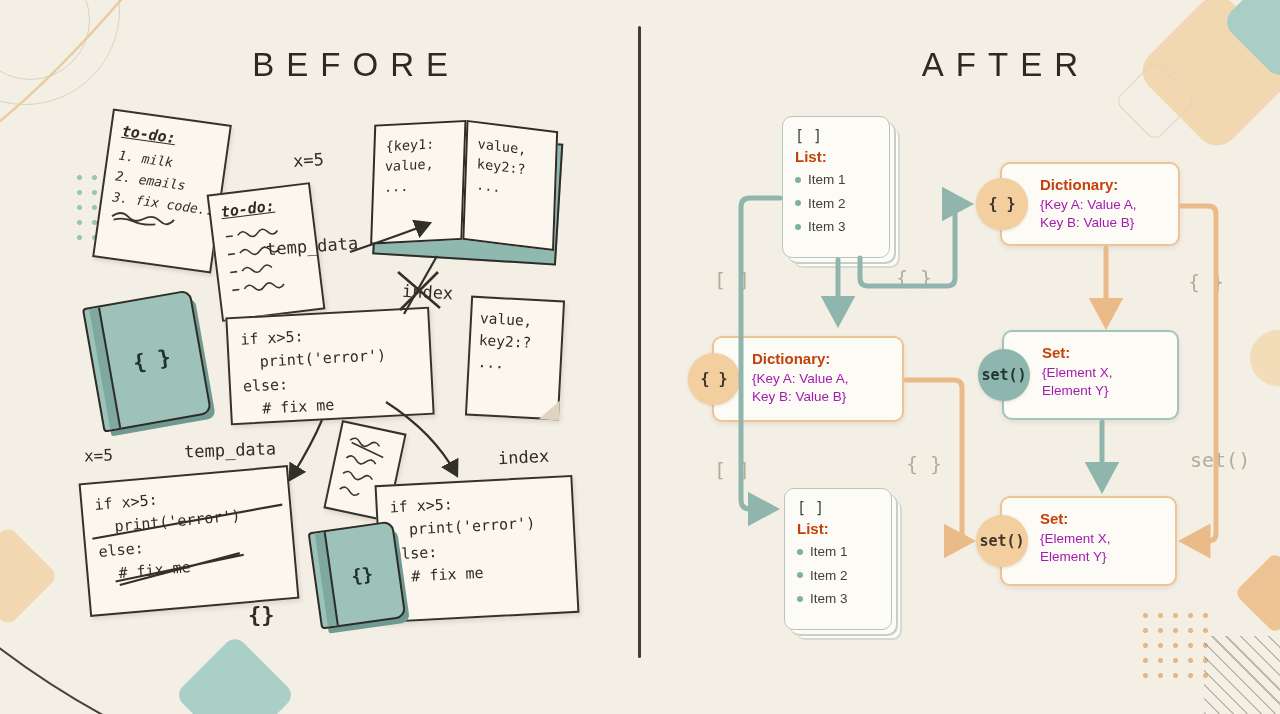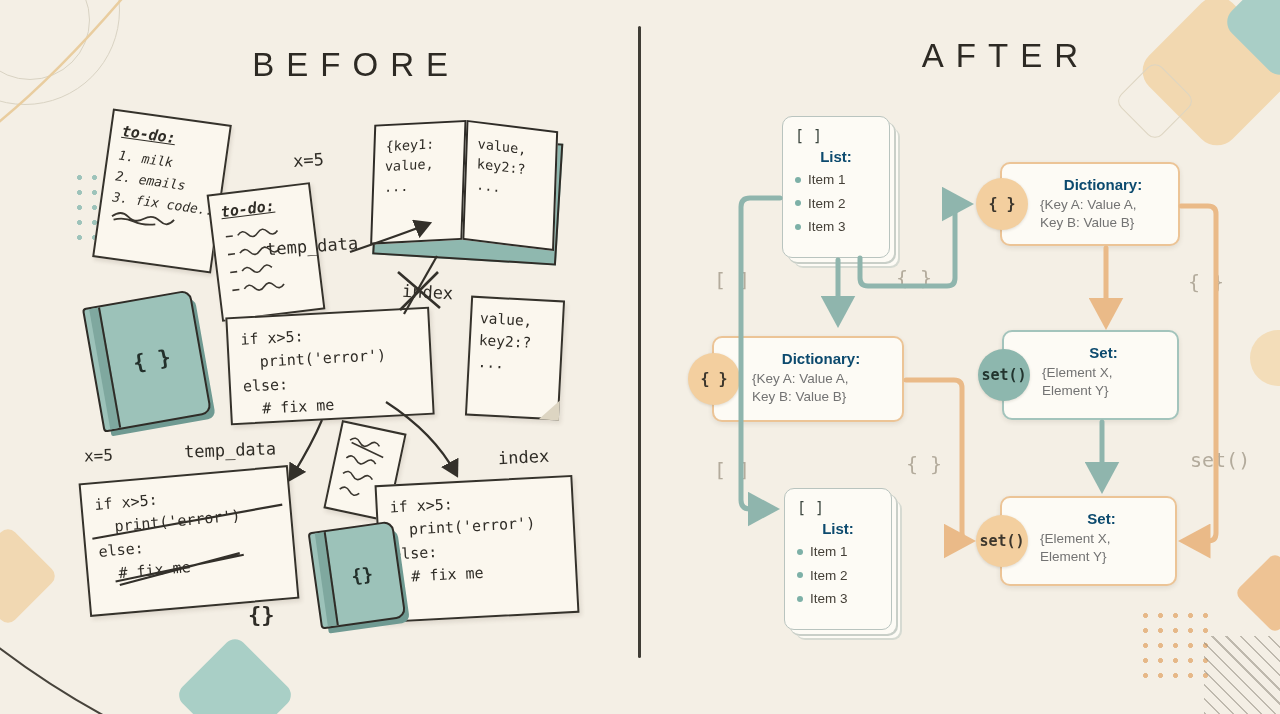--- a/index.html
+++ b/index.html
@@ -52,22 +52,22 @@
       box-shadow:5px 5px 0 -1px #fdfbf5,6px 6px 0 0 #c9cfc8,10px 10px 0 -2px #fdfbf5,11px 11px 0 -1px #d6dad2;}
   .acc-card{padding:12px 12px 12px 38px;}
   .orange-card{border:2px solid #ecc496;}
   .teal-card{border:2px solid #a3c4bc;}
   .badge{position:absolute;left:-26px;top:50%;transform:translateY(-50%);width:52px;height:52px;
          border-radius:50%;display:flex;align-items:center;justify-content:center;
          font-family:"DejaVu Sans Mono",monospace;font-weight:bold;font-size:15px;color:#3c362c;
          box-shadow:0 1px 3px rgba(60,50,30,.15);}
   .badge.orange{background:#f3cf9f;}
   .badge.teal{background:#8db7ae;color:#22342e;}
-  .card-title{font-weight:bold;font-size:15px;color:#0c4a6e;margin-bottom:3px;text-align:center;}
-  .card-line{font-size:13.5px;color:#737373;line-height:1.35;}
+  .card-title{font-weight:bold;font-size:15px;color:#c2410c;margin-bottom:3px;}
+  .card-line{font-size:13.5px;color:#a21caf;line-height:1.35;}
   .list-symbol{font-size:15px;margin-bottom:3px;color:#3c463f;}
   .list-item{display:flex;align-items:center;gap:7px;font-size:13.5px;color:#454038;line-height:1.75;}
   .list-item .dot{width:6px;height:6px;border-radius:50%;background:#7db0a7;flex:none;}
   .float-label{position:absolute;font-family:"DejaVu Sans Mono",monospace;font-size:20px;color:#b3ab9c;}
 
   
   .decor{position:absolute;pointer-events:none;}
   .circ{border:1.5px solid #d9d3c3;border-radius:50%;background:transparent;}
   .dots-teal{background-image:radial-gradient(#9dc3ba 2.2px,transparent 2.7px);background-size:15px 15px;}
   .dots-orange{background-image:radial-gradient(#e6b888 2.2px,transparent 2.7px);background-size:15px 15px;}
@@ -94,21 +94,21 @@
   <div class="decor hatch" style="left:1204px;top:636px;width:78px;height:78px;"></div>
   <div class="decor diamond" style="left:1246px;top:564px;width:58px;height:58px;background:#eec394;border-radius:8px;"></div>
 
   <svg class="overlay" viewBox="0 0 1280 714">
     <path d="M -6 126 Q 56 76 126 -6" fill="none" stroke="#e9cd9f" stroke-width="2.5"></path>
     <path d="M -6 644 Q 54 690 116 722" fill="none" stroke="#47433b" stroke-width="2"></path>
   </svg>
 
   <div class="panel-title" style="left:180px;top:46px;width:280px;">BEFORE</div>
   <div class="divider"></div>
-  <div class="panel-title" style="left:830px;top:37px;width:260px;">AFTER</div>
+  <div class="panel-title" style="left:830px;top:46px;width:260px;">AFTER</div>
 
   <div class="note z2" style="left:102px;top:116px;width:120px;height:150px;transform:rotate(8deg);padding:10px;">
     <div class="todo-title mono">to-do:</div>
     <div class="todo-item mono">1. milk</div>
     <div class="todo-item mono">2. emails</div>
     <div class="todo-item mono">3. fix code...</div>
     <svg width="78" height="16">
       <path d="M2 9 q8 -8 16 -2 t16 0 t16 0 t14 -3 M4 12 q10 -4 20 -1 t22 0" fill="none" stroke="#3a362f" stroke-width="1.8"></path>
     </svg>
   </div>

